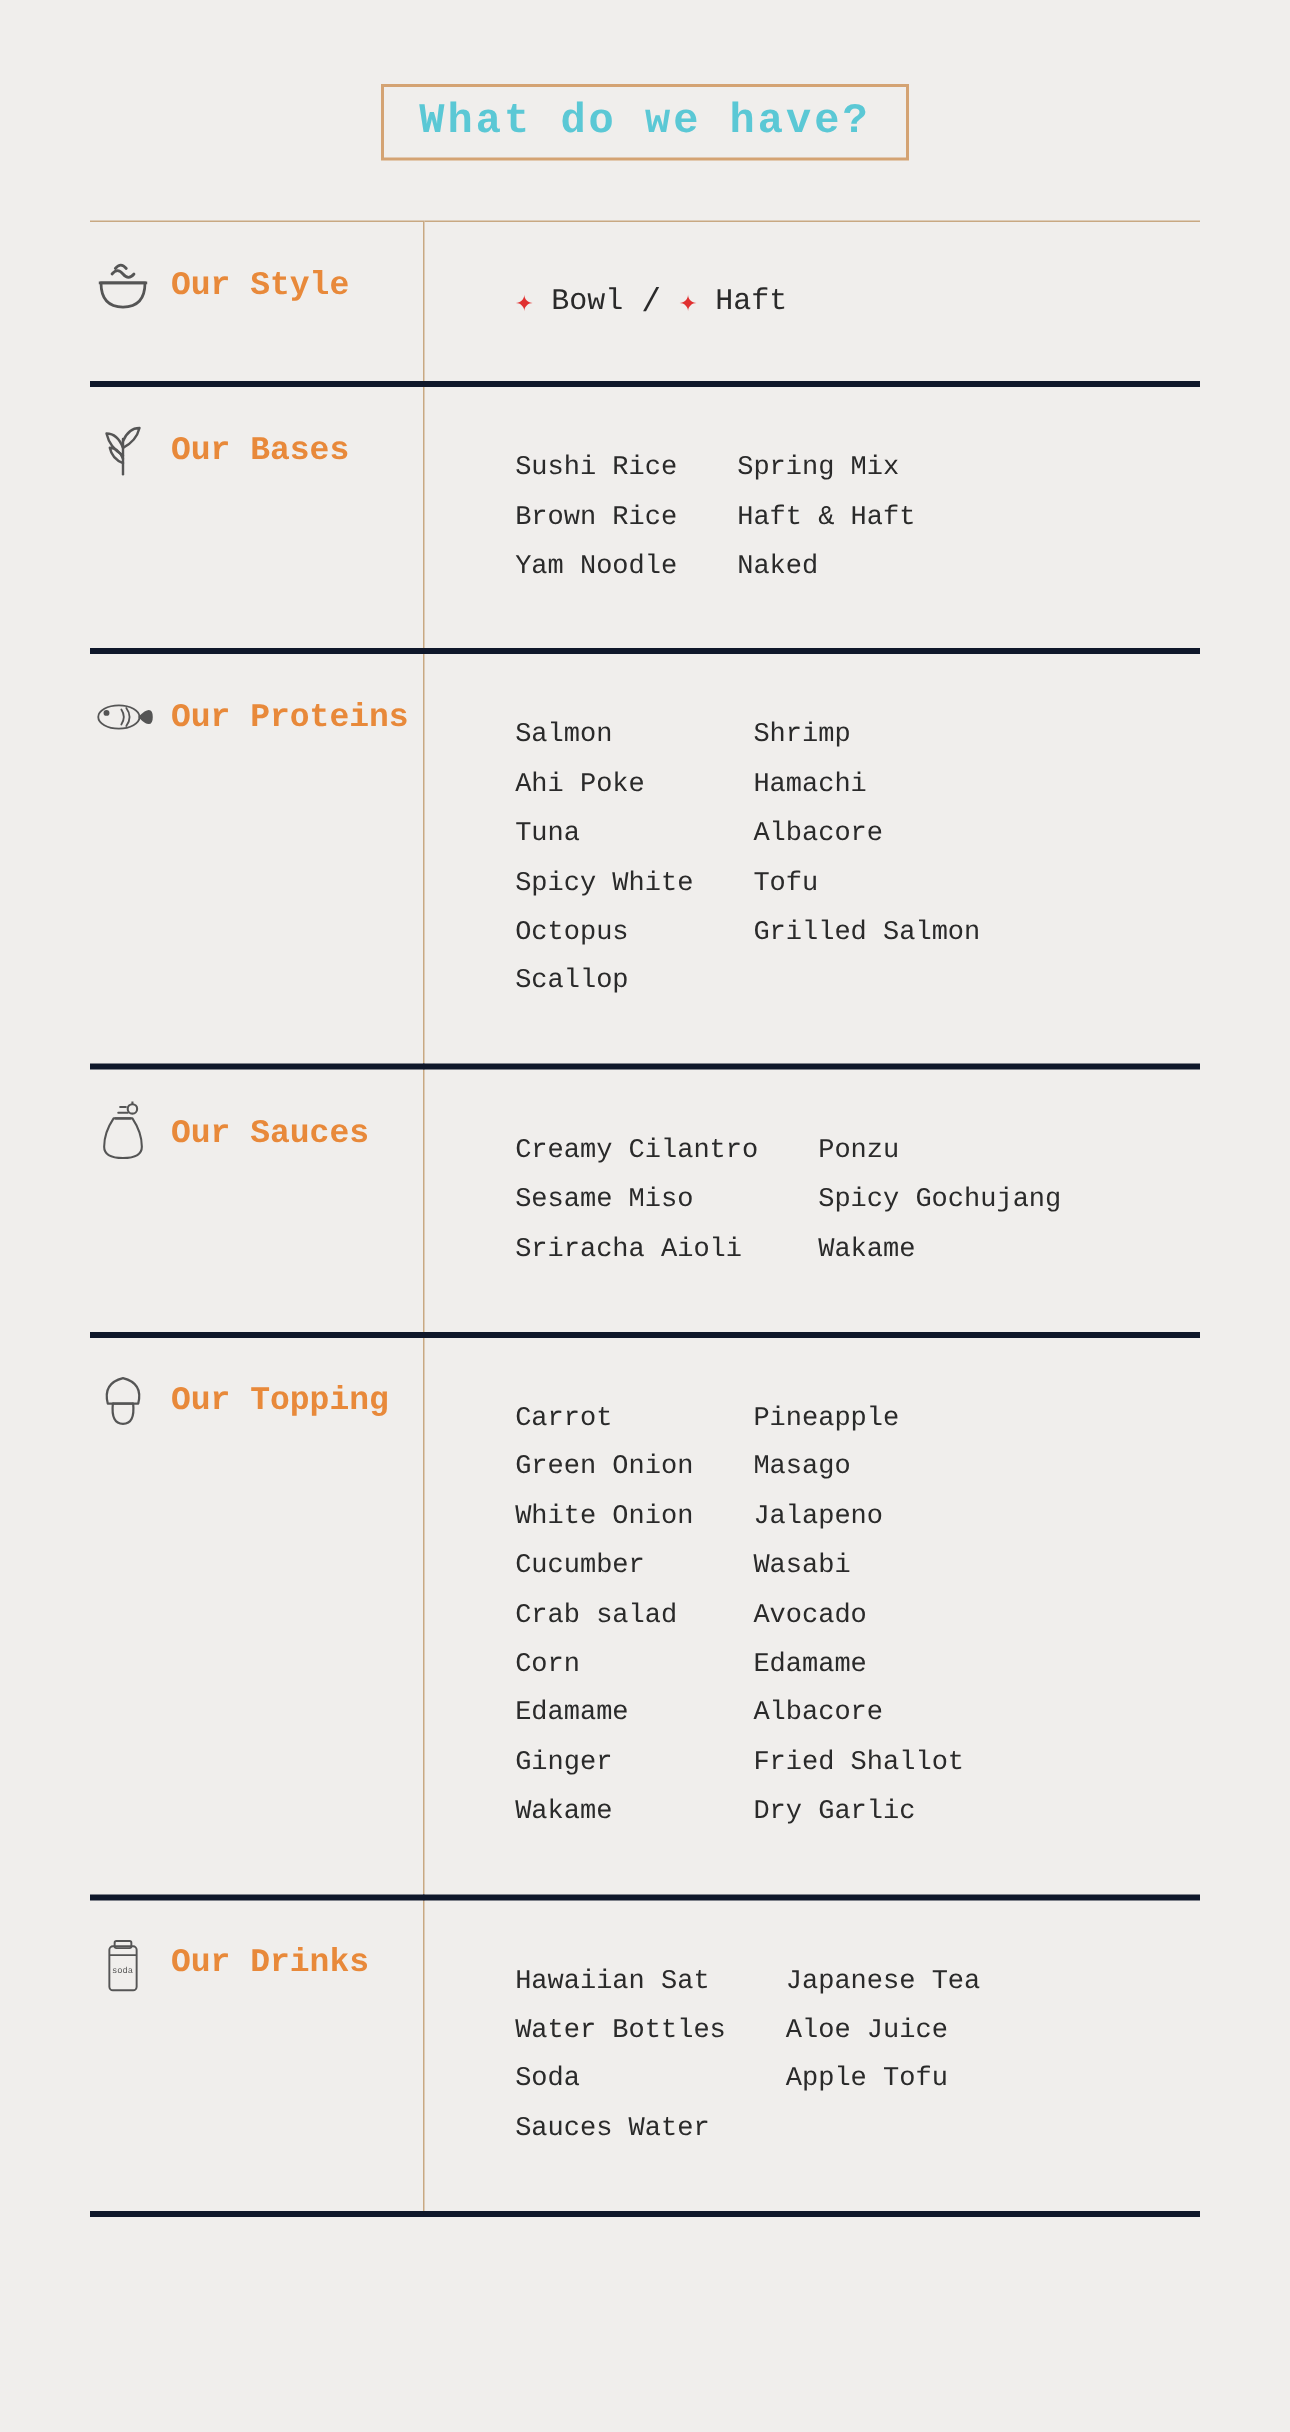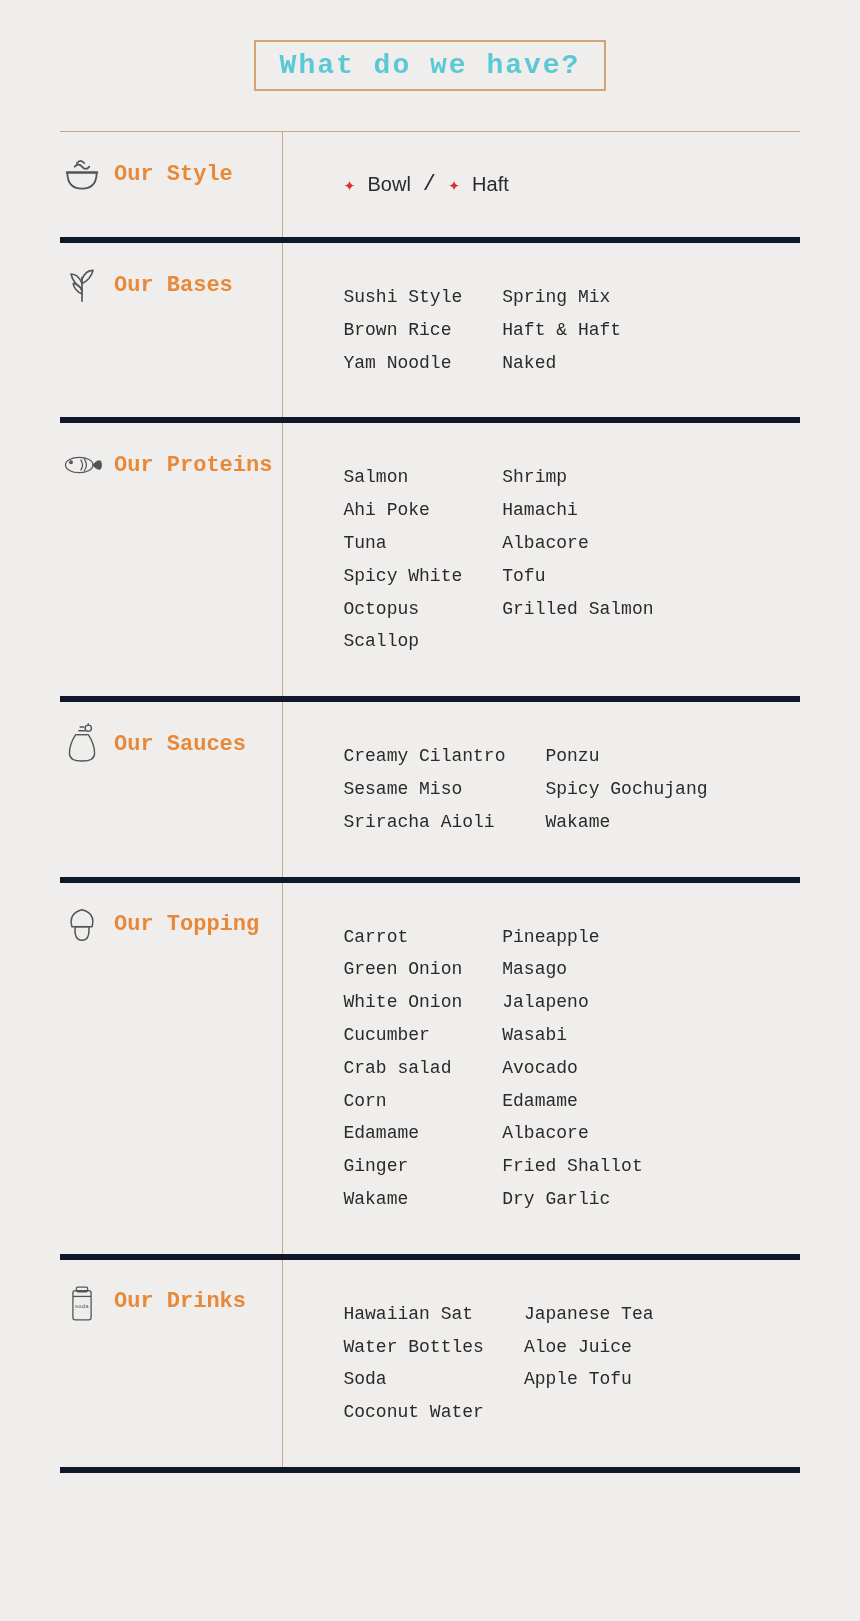--- a/index.html
+++ b/index.html
@@ -13,37 +13,38 @@
       flex-direction: column;
       align-items: center;
       padding: 40px 60px;
     }
 
     .page-title-container {
       display: inline-block;
       border: 2px solid #d4a373;
       padding: 8px 24px;
       margin-bottom: 40px;
+      margin-top: 16px;
     }
 
     .page-title {
       font-size: 28px;
       color: #5bc8d5;
       font-family: 'Courier New', Courier, monospace;
       letter-spacing: 2px;
       font-weight: bold;
     }
 
     .menu-table {
       width: 100%;
       border-collapse: collapse;
     }
 
     .menu-row {
-      border-bottom: 6px solid #0f172a;
+      border-bottom: 4px solid #0f172a;
     }
 
     .menu-row:first-child {
       border-top: 1px solid #c8a882;
     }
 
     .category-cell {
       vertical-align: top;
       padding: 20px 10px 20px 0;
       width: 200px;
@@ -92,21 +93,21 @@
     }
 
     .star-red {
       color: #e03030;
       font-size: 20px;
     }
 
     .style-label {
       font-size: 20px;
       color: #2a2a2a;
-      font-family: Liberation Sans, sans-serif;
+      font-family: Liberation Mono, monospace;
     }
 
     .slash-divider {
       font-size: 22px;
       color: #2a2a2a;
       font-family: 'Courier New', Courier, monospace;
     }
 
     td {
       vertical-align: top;
@@ -159,21 +160,21 @@
     <path d="M30 28 Q42 22 45 10 Q35 10 30 22" fill="none" stroke-linecap="round" stroke-linejoin="round"></path>
     <path d="M30 42 Q20 38 18 28 Q26 28 30 38" fill="none" stroke-linecap="round" stroke-linejoin="round"></path>
   </svg>
             </span>
             <span class="category-label">Our Bases</span>
           </div>
         </td>
         <td class="content-td">
           <div class="items-cell">
             <div class="items-column">
-              <p class="item-text">Sushi Style</p>
+              <p class="item-text">Sushi Rice</p>
               <p class="item-text">Brown Rice</p>
               <p class="item-text">Yam Noodle</p>
             </div>
             <div class="items-column">
               <p class="item-text">Spring Mix</p>
               <p class="item-text">Haft &amp; Haft</p>
               <p class="item-text">Naked</p>
             </div>
           </div>
         </td>
@@ -297,21 +298,21 @@
             </span>
             <span class="category-label">Our Drinks</span>
           </div>
         </td>
         <td class="content-td">
           <div class="items-cell">
             <div class="items-column">
               <p class="item-text">Hawaiian Sat</p>
               <p class="item-text">Water Bottles</p>
               <p class="item-text">Soda</p>
-              <p class="item-text">Coconut Water</p>
+              <p class="item-text">Sauces Water</p>
             </div>
             <div class="items-column">
               <p class="item-text">Japanese Tea</p>
               <p class="item-text">Aloe Juice</p>
               <p class="item-text">Apple Tofu</p>
             </div>
           </div>
         </td>
       </tr>
     </tbody>

